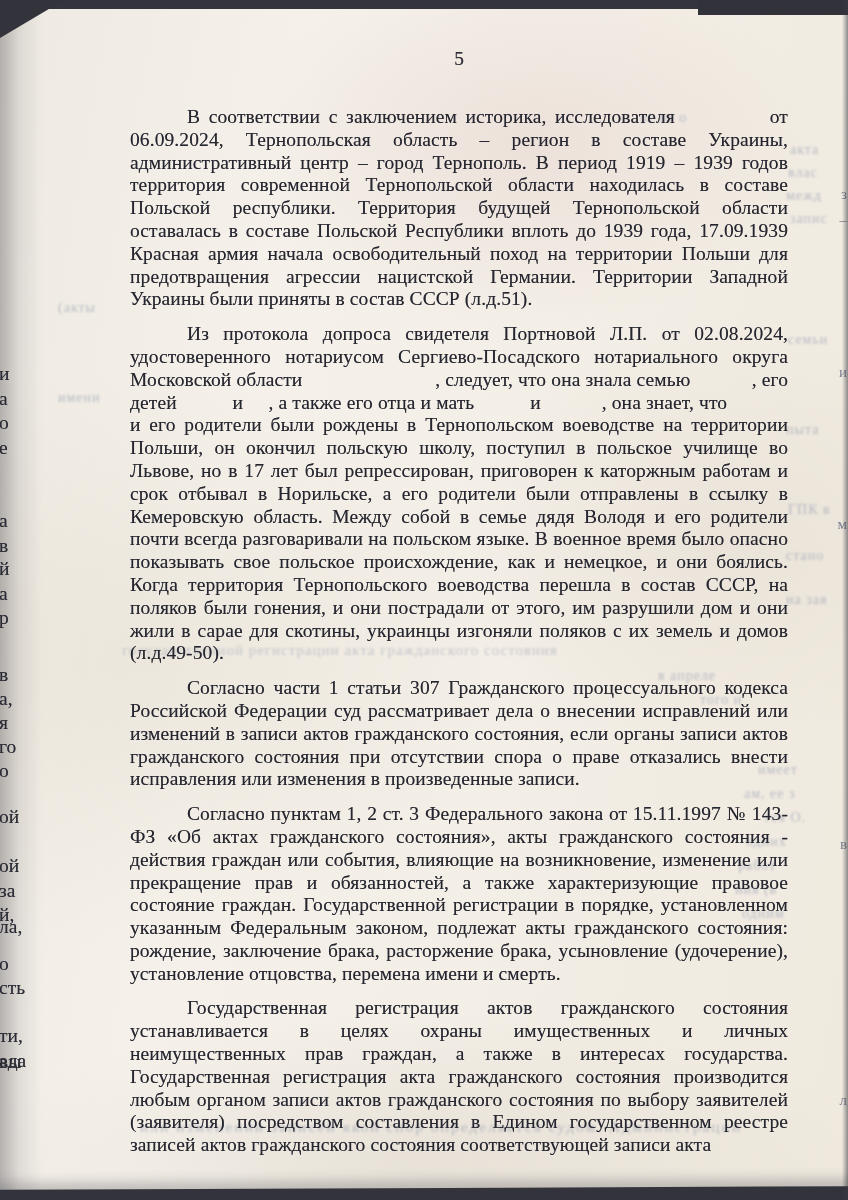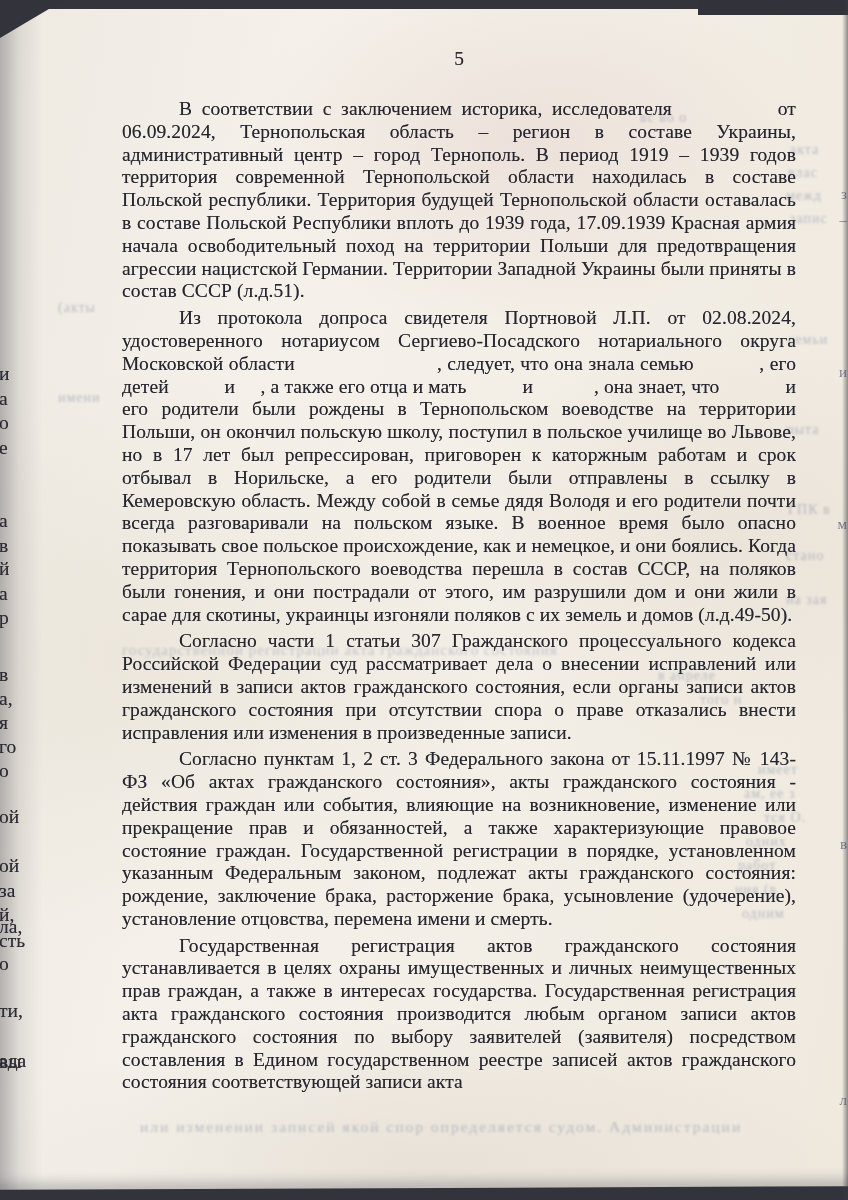--- a/index.html
+++ b/index.html
@@ -49,21 +49,21 @@
     text-shadow:0 0 .6px rgba(40,40,52,.55);
   }
 
   
   .content{
     position:absolute;top:94px;left:118px;width:682px;
     font-size:19.5px;line-height:22.8px;color:#262630;
     text-align:justify;letter-spacing:.1px;
     text-shadow:0 0 .6px rgba(38,38,50,.5);
   }
-  .content p{margin:4px;text-indent:57px;}
+  .content p{margin:12px;text-indent:57px;}
 
   
   .lf{
     position:absolute;left:-1px;
     font-size:19.5px;color:#2c2c36;
     text-shadow:0 0 .6px rgba(38,38,50,.5);
   }
 
   
   .rf{
@@ -134,23 +134,23 @@
   <span class="lf" style="top:688px">а,</span>
   <span class="lf" style="top:712px">я</span>
   <span class="lf" style="top:736px">го</span>
   <span class="lf" style="top:760px">о</span>
   <span class="lf" style="top:806px">ой</span>
   <span class="lf" style="top:855px">ой</span>
   <span class="lf" style="top:880px">за</span>
   <span class="lf" style="top:904px">й,</span>
   <span class="lf" style="top:916px">ла,</span>
   <span class="lf" style="top:953px">о</span>
-  <span class="lf" style="top:930px">сть</span>
+  <span class="lf" style="top:977px">сть</span>
   <span class="lf" style="top:1051px">вы</span>
-  <span class="lf" style="top:1000px">ти,</span>
+  <span class="lf" style="top:1025px">ти,</span>
   <span class="lf" style="top:1050px">ада</span>
 
   <span class="rf" style="top:186px">з</span>
   <span class="rf" style="top:212px">–</span>
   <span class="rf" style="top:364px">и</span>
   <span class="rf" style="top:516px">м</span>
   <span class="rf" style="top:836px">в</span>
   <span class="rf" style="top:1092px">л</span>
 
   <div class="edge-top"></div>

